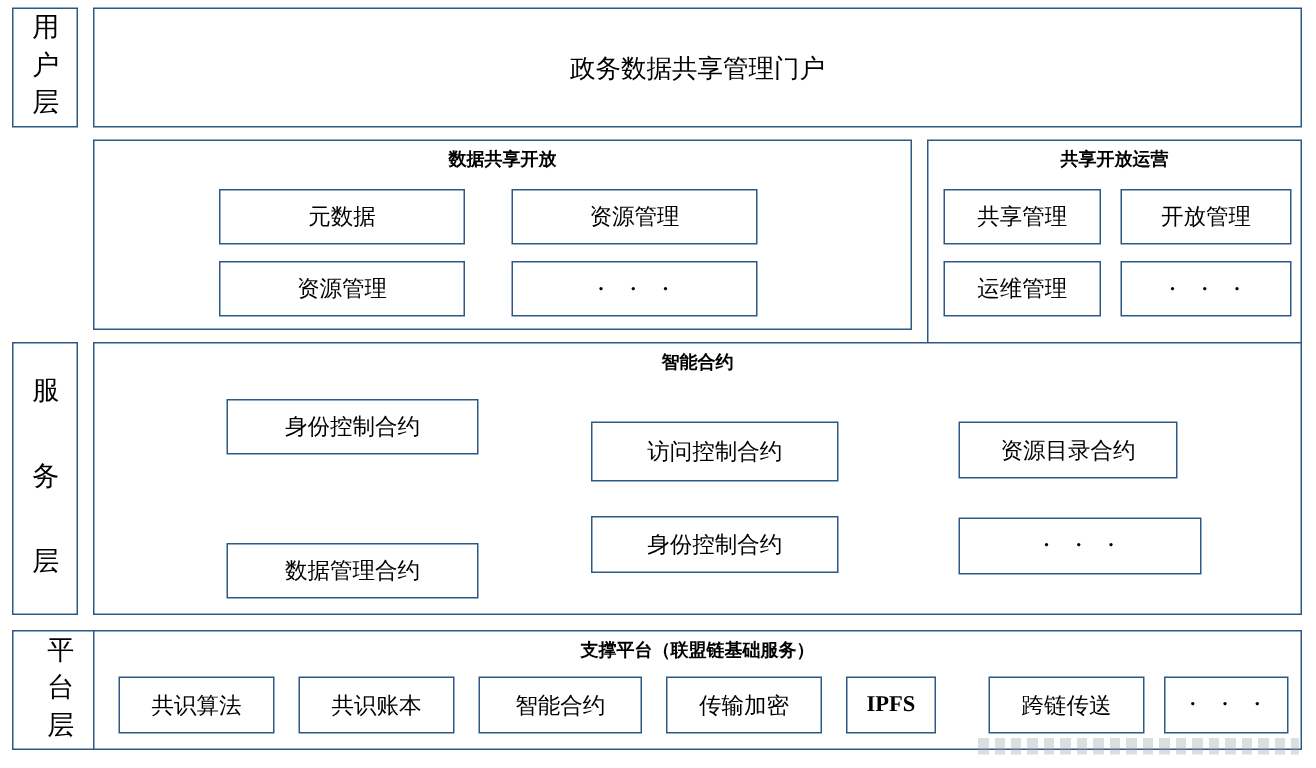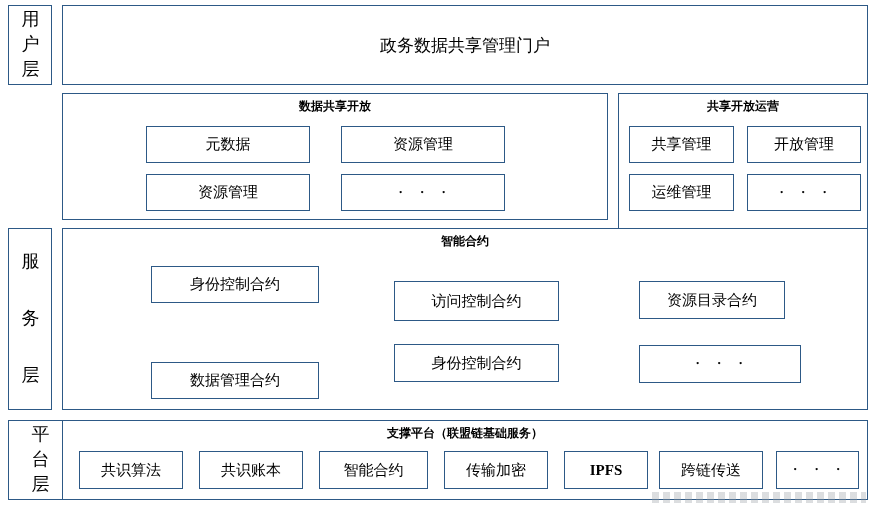--- a/index.html
+++ b/index.html
@@ -71,20 +71,20 @@
     <div class="b c cell dots" style="left:576px;top:116px;width:162px;height:38px">・ ・ ・</div>
   </div>
 
   <div class="b" style="left:62px;top:420px;width:806px;height:80px">
     <div class="title">支撑平台（联盟链基础服务）</div>
 
     <div class="b c cell" style="left:16px;top:30px;width:104px;height:38px">共识算法</div>
     <div class="b c cell" style="left:136px;top:30px;width:104px;height:38px">共识账本</div>
     <div class="b c cell" style="left:256px;top:30px;width:109px;height:38px">智能合约</div>
     <div class="b c cell" style="left:381px;top:30px;width:104px;height:38px">传输加密</div>
-    <div class="b c cell latin" style="left:501px;top:30px;width:84px;height:38px">IPFS</div>
+    <div class="b c cell latin" style="left:501px;top:30px;width:60px;height:38px">IPFS</div>
     <div class="b c cell" style="left:596px;top:30px;width:104px;height:38px">跨链传送</div>
     <div class="b c cell dots" style="left:713px;top:30px;width:83px;height:38px">・ ・ ・</div>
   </div>
 
   <div class="watermark"></div>
 
 </div>
 
 </body></html>

